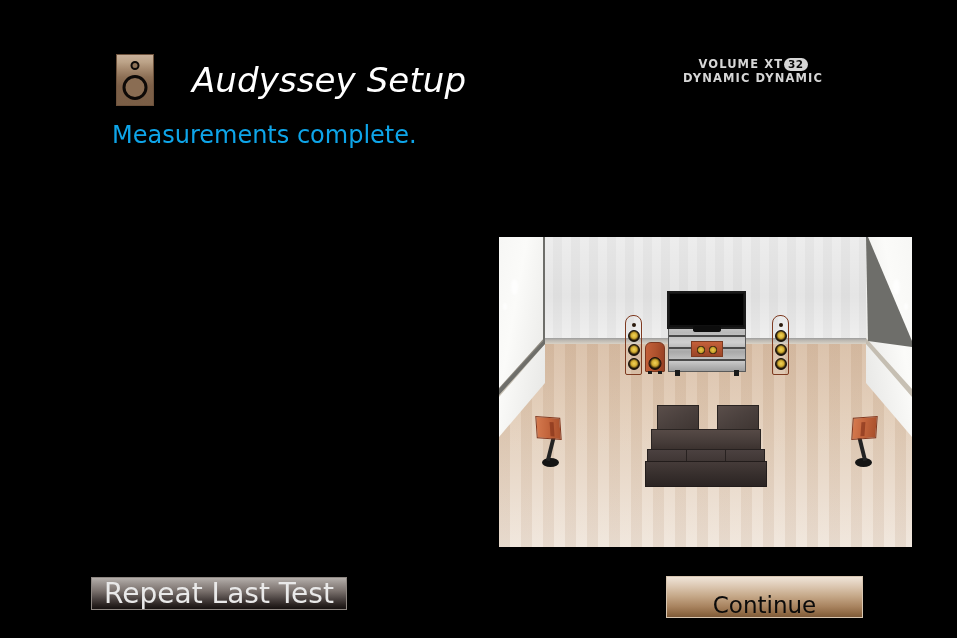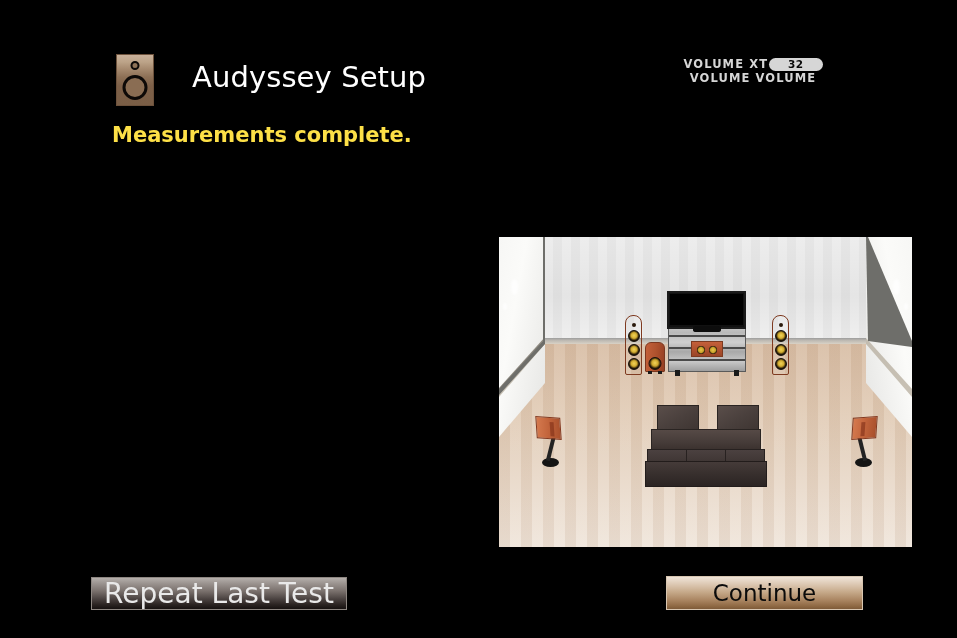--- a/index.html
+++ b/index.html
@@ -21,50 +21,50 @@
     position:absolute;left:50%;top:6px;transform:translateX(-50%);
     width:9px;height:9px;border-radius:50%;border:2px solid #0d0907;box-sizing:border-box;background:#8e7257;
   }
   #speaker-icon .woofer{
     position:absolute;left:50%;top:20px;transform:translateX(-50%);
     width:25px;height:25px;border-radius:50%;border:3px solid #0d0907;box-sizing:border-box;background:#8a6d53;
   }
 
   #page-title{
     position:absolute;left:192px;top:60px;
-    font-size:29px;font-weight:400;color:#ffffff;letter-spacing:0.1px;white-space:nowrap;
+    font-size:34px;font-weight:400;color:#ffffff;letter-spacing:0.1px;white-space:nowrap;font-style:italic;
   }
 
   
   #brand{position:absolute;left:674px;top:55px;width:158px;height:58px;text-align:center;}
   #brand-pill{
     width:154px;height:24px;margin:0 auto;border-radius:12px;background:#b3b3b3;
     display:flex;align-items:center;justify-content:center;
   }
   #brand-pill span{
     font-size:17px;font-weight:700;color:#171717;letter-spacing:1.2px;line-height:1;
     font-family:"DejaVu Sans","Liberation Sans",sans-serif;
   }
   #brand-line2{
     margin-top:3px;font-size:11.5px;font-weight:700;color:#d6d6d6;letter-spacing:1.1px;
     display:flex;align-items:center;justify-content:center;gap:0;line-height:1.1;
   }
   #brand-line2 .badge{
     display:inline-flex;align-items:center;justify-content:center;
     background:#d6d6d6;color:#0a0a0a;border-radius:7px;
-    font-size:10.5px;font-weight:700;padding:0 19px;height:13px;margin-left:1px;letter-spacing:0.4px;
+    font-size:10.5px;font-weight:700;padding:0 4px;height:13px;margin-left:1px;letter-spacing:0.4px;
   }
   #brand-line3{
     margin-top:1px;font-size:11.5px;font-weight:700;color:#d6d6d6;letter-spacing:1.1px;line-height:1.1;
   }
 
   
   #message-block{position:absolute;left:112px;top:117px;}
   #message-block .msg{
-    font-size:21px;color:#fde047;line-height:36px;white-space:nowrap;font-weight:700;
+    font-size:24px;color:#0ea5e9;line-height:36px;white-space:nowrap;font-weight:400;
   }
 
   
   #room-panel{
     position:absolute;left:499px;top:237px;width:413px;height:310px;overflow:hidden;background:#e7e7e7;
   }
   .rm{position:absolute;}
 
   
   #back-wall{left:0;top:0;width:413px;height:107px;
@@ -187,45 +187,45 @@
 
   
   #btn-repeat{
     position:absolute;left:91px;top:577px;width:256px;height:33px;
     background:linear-gradient(180deg,#b5afab 0%,#9a938f 18%,#7a716d 42%,#4e4644 66%,#2b2422 86%,#171211 100%);
     border:1px solid #8e8782;box-sizing:border-box;
     display:flex;align-items:center;justify-content:center;cursor:pointer;
   }
   #btn-repeat span{font-size:28px;color:#e9e9e9;line-height:1;}
   #btn-continue{
-    position:absolute;left:666px;top:576px;width:197px;height:34px;
+    position:absolute;left:666px;top:576px;width:197px;height:42px;
     background:linear-gradient(180deg,#efe4d8 0%,#ddc9b4 22%,#c5a888 48%,#a8835f 74%,#8d6742 92%,#7d5a39 100%);
     border:1px solid #d8c6b1;box-sizing:border-box;
-    display:flex;align-items:center;justify-content:center;cursor:pointer;
+    display:flex;align-items:flex-end;justify-content:center;cursor:pointer;
   }
   #btn-continue span{font-size:23px;color:#0b0b0b;line-height:1;}
 </style>
 </head>
 <body>
 
 <div id="header-row">
 
   <div id="speaker-icon">
     <div class="tweeter"></div>
     <div class="woofer"></div>
   </div>
 
   <div id="page-title">Audyssey Setup</div>
 
   <div id="brand">
     <div id="brand-line2">
       <span>VOLUME XT</span>
       <span class="badge">32</span>
     </div>
-    <div id="brand-line3">VOLUME VOLUME</div>
+    <div id="brand-line3">DYNAMIC DYNAMIC</div>
   </div>
 </div>
 
 <div id="message-block">
   <div class="msg">Measurements complete.</div>
 </div>
 
 <div id="room-panel">
 
   <div class="rm" id="back-wall"></div>

